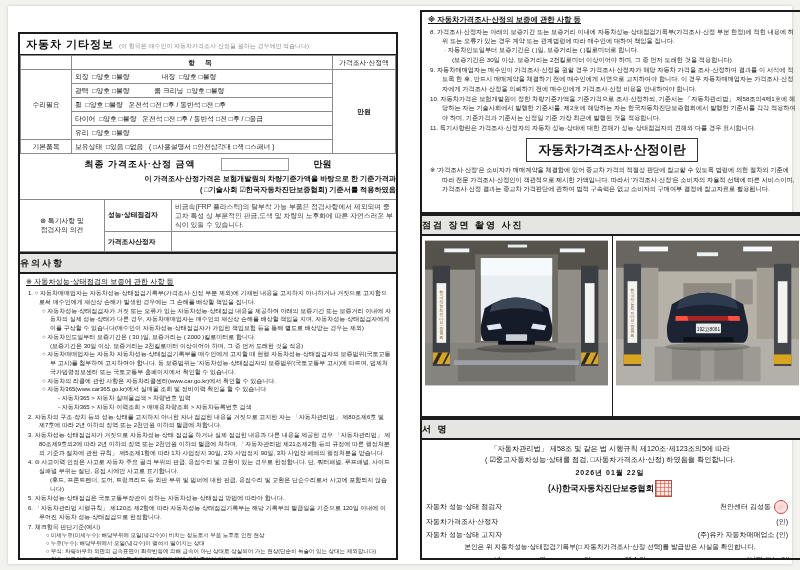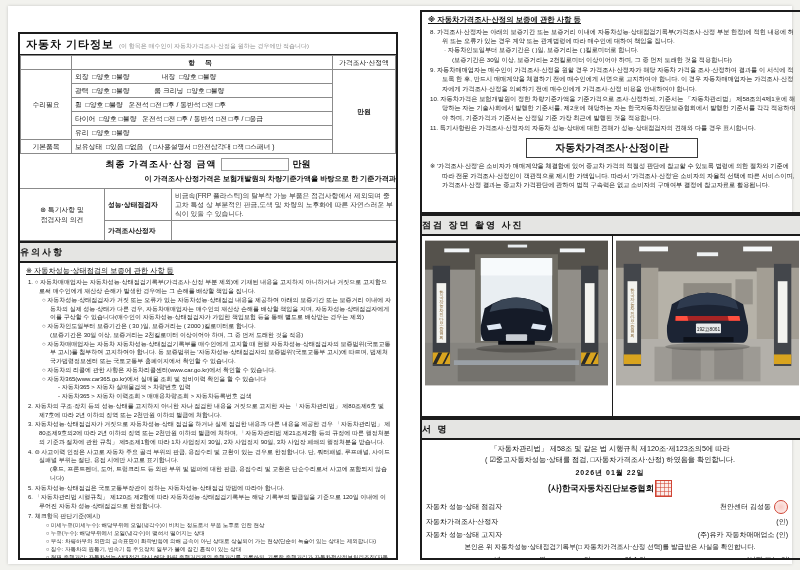--- a/index.html
+++ b/index.html
@@ -23,21 +23,21 @@
   .title-main{font-size:11px;font-weight:bold;letter-spacing:1px;}
   .title-note{font-size:6px;color:#8a8a8a;}
   table.info{width:100%;border-collapse:collapse;table-layout:fixed;}
   table.info td,table.info th{border:1px solid #8b8b8b;font-size:6.8px;padding:1.5px 3px;vertical-align:middle;}
   .cell-pre{white-space:pre-wrap;}
   .c-group{width:44px;text-align:center;font-size:7px;}
   .c-price{width:56px;text-align:center;font-size:6.4px;}
   .th-item{text-align:center;font-size:7.5px;font-weight:bold;letter-spacing:4px;}
   .price-cell{text-align:center;font-size:7.5px;font-weight:bold;}
 
-  .final-row{display:flex;align-items:center;justify-content:center;gap:4px;padding:4px 0 3px 0;}
+  .final-row{display:flex;align-items:center;justify-content:center;gap:25px;padding:4px 0 3px 0;}
   .final-label{font-size:9px;font-weight:bold;letter-spacing:1px;}
   .final-input{display:inline-block;width:66px;height:11px;border:1px solid #9a9a9a;background:#fff;}
   .final-unit{font-size:9px;font-weight:bold;}
   .stmt{text-align:right;font-size:7.2px;font-weight:bold;line-height:1.5;padding-bottom:3px;}
 
   table.remarks{width:100%;border-collapse:collapse;table-layout:fixed;}
   table.remarks td{border:1px solid #8b8b8b;font-size:6.8px;padding:2px 3px;vertical-align:middle;}
   .rm-label{width:78px;text-align:center;font-size:7.2px;line-height:1.45;border-left:none !important;}
   .rm-who{width:60px;font-weight:bold;font-size:6.8px;text-align:left;}
   .rm-text{font-size:5.4px;color:#333;line-height:1.35;border-right:none !important;}
@@ -65,21 +65,21 @@
 
   
   .rbox1{border:2px solid #1c1c1c;height:204px;overflow:hidden;padding:3px 6px;box-sizing:border-box;}
   .rhead{font-size:7.4px;font-weight:bold;text-decoration:underline;margin-bottom:2px;}
   .rline{font-size:6.2px;line-height:1.48;color:#1a1a1a;}
   .rline.n1{padding-left:14px;text-indent:-12px;margin-top:1.5px;}
   .rline.m1{padding-left:22px;text-indent:-6px;}
   .rline.p1{padding-left:24px;}
   .define-title{
     width:170px;margin:6px auto 3px auto;border:1px solid #3a3a3a;
-    text-align:center;font-size:10px;font-weight:bold;padding:2px 0;background:#fff;
+    text-align:center;font-size:13px;font-weight:bold;padding:2px 0;background:#fff;
   }
   .define-text{font-size:6.2px;line-height:1.5;padding-left:14px;text-indent:-12px;margin-top:2px;}
 
   .photo-box{border:2px solid #1c1c1c;border-top:none;height:182px;display:flex;box-sizing:border-box;background:#fff;}
   .photo-cell{flex:1;border-right:1.5px solid #1c1c1c;padding:3px;box-sizing:border-box;display:flex;flex-direction:column;align-items:center;}
   .photo-cell:last-child{border-right:none;}
   .photo-cell svg{display:block;}
 
   .sign-box{border:2px solid #1c1c1c;border-top:none;flex:1;overflow:hidden;padding:4px 8px 2px 4px;box-sizing:border-box;}
   .sign-center{text-align:center;font-size:7.2px;line-height:1.5;}
@@ -153,20 +153,21 @@
         </table>
 
       <div class="final-row">
         <span class="final-label">최종 가격조사·산정 금액</span>
         <span class="final-input"></span>
         <span class="final-unit">만원</span>
       </div>
 
       <div class="stmt">
         <div>이 가격조사·산정가격은 보험개발원의 차량기준가액을 바탕으로 한 기준가격과</div>
+        <div>( □기술사회 ☑한국자동차진단보증협회) 기준서를 적용하였음</div>
       </div>
 
       <table class="remarks">
         <tbody>
             <tr class="rm-r1">
           <td class="rm-label" rowspan="2">
             <div>⊛ 특기사항 및</div>
             <div>점검자의 의견</div>
           </td>
           <td class="rm-who">성능·상태점검자</td>

